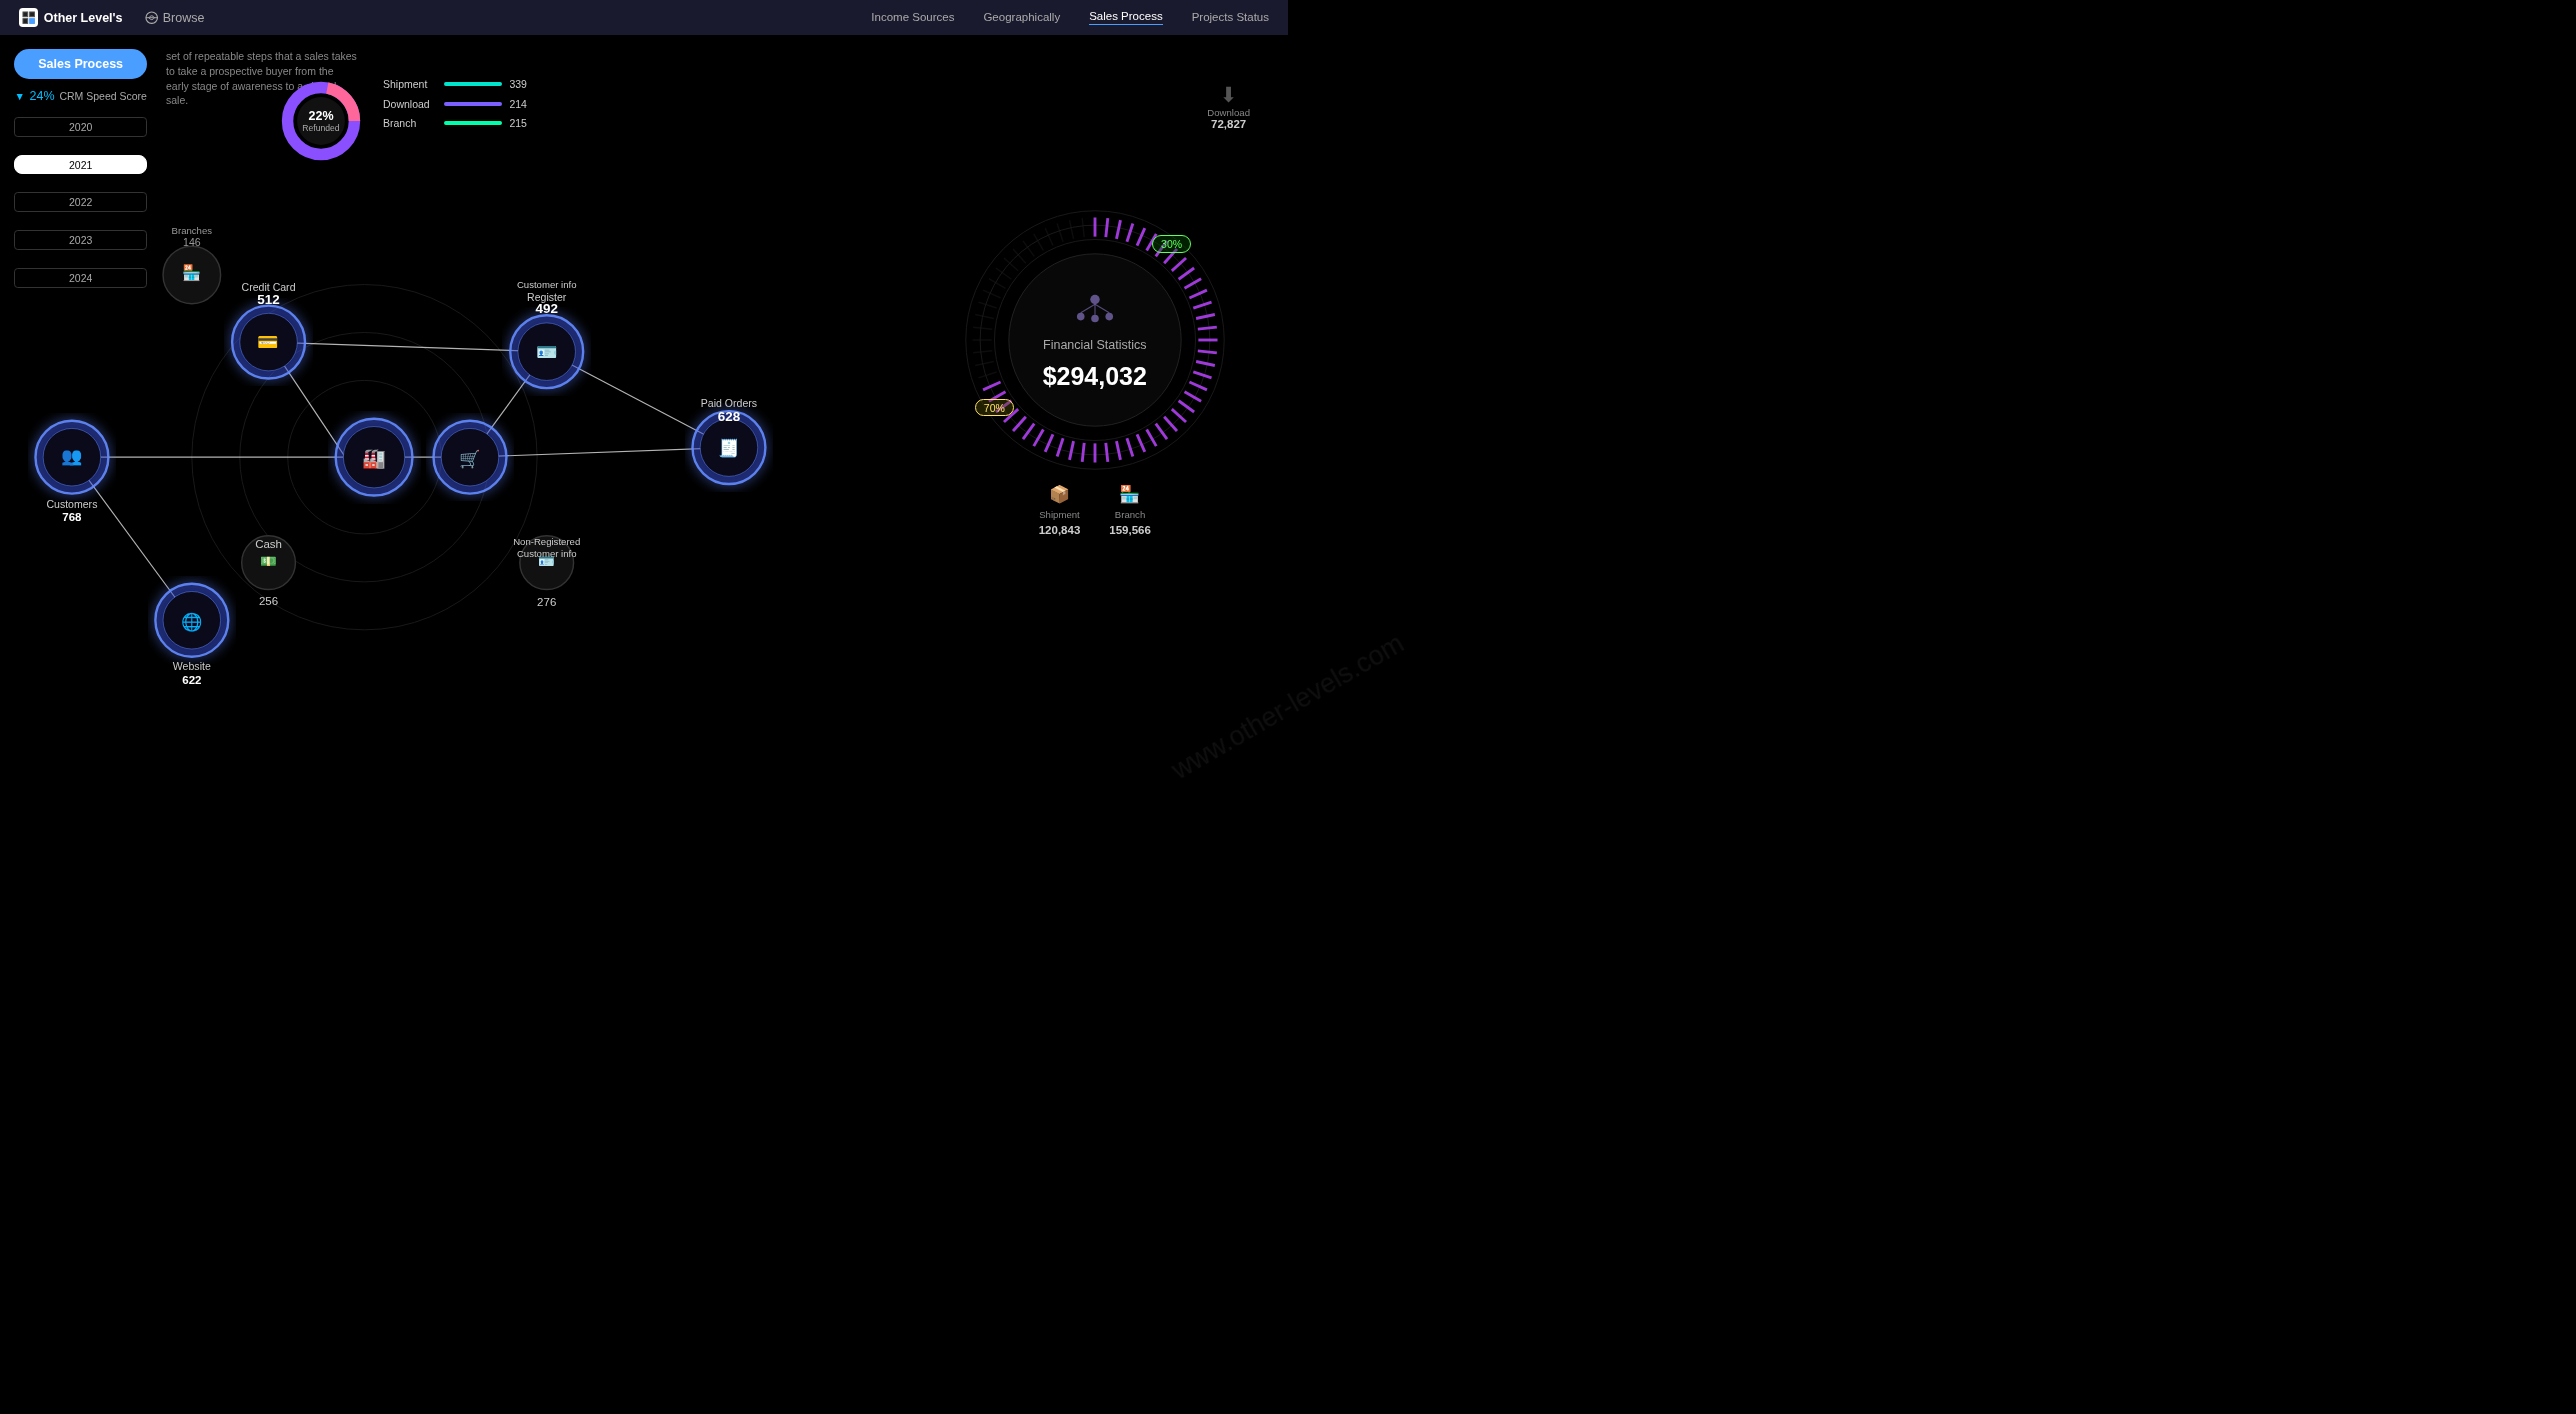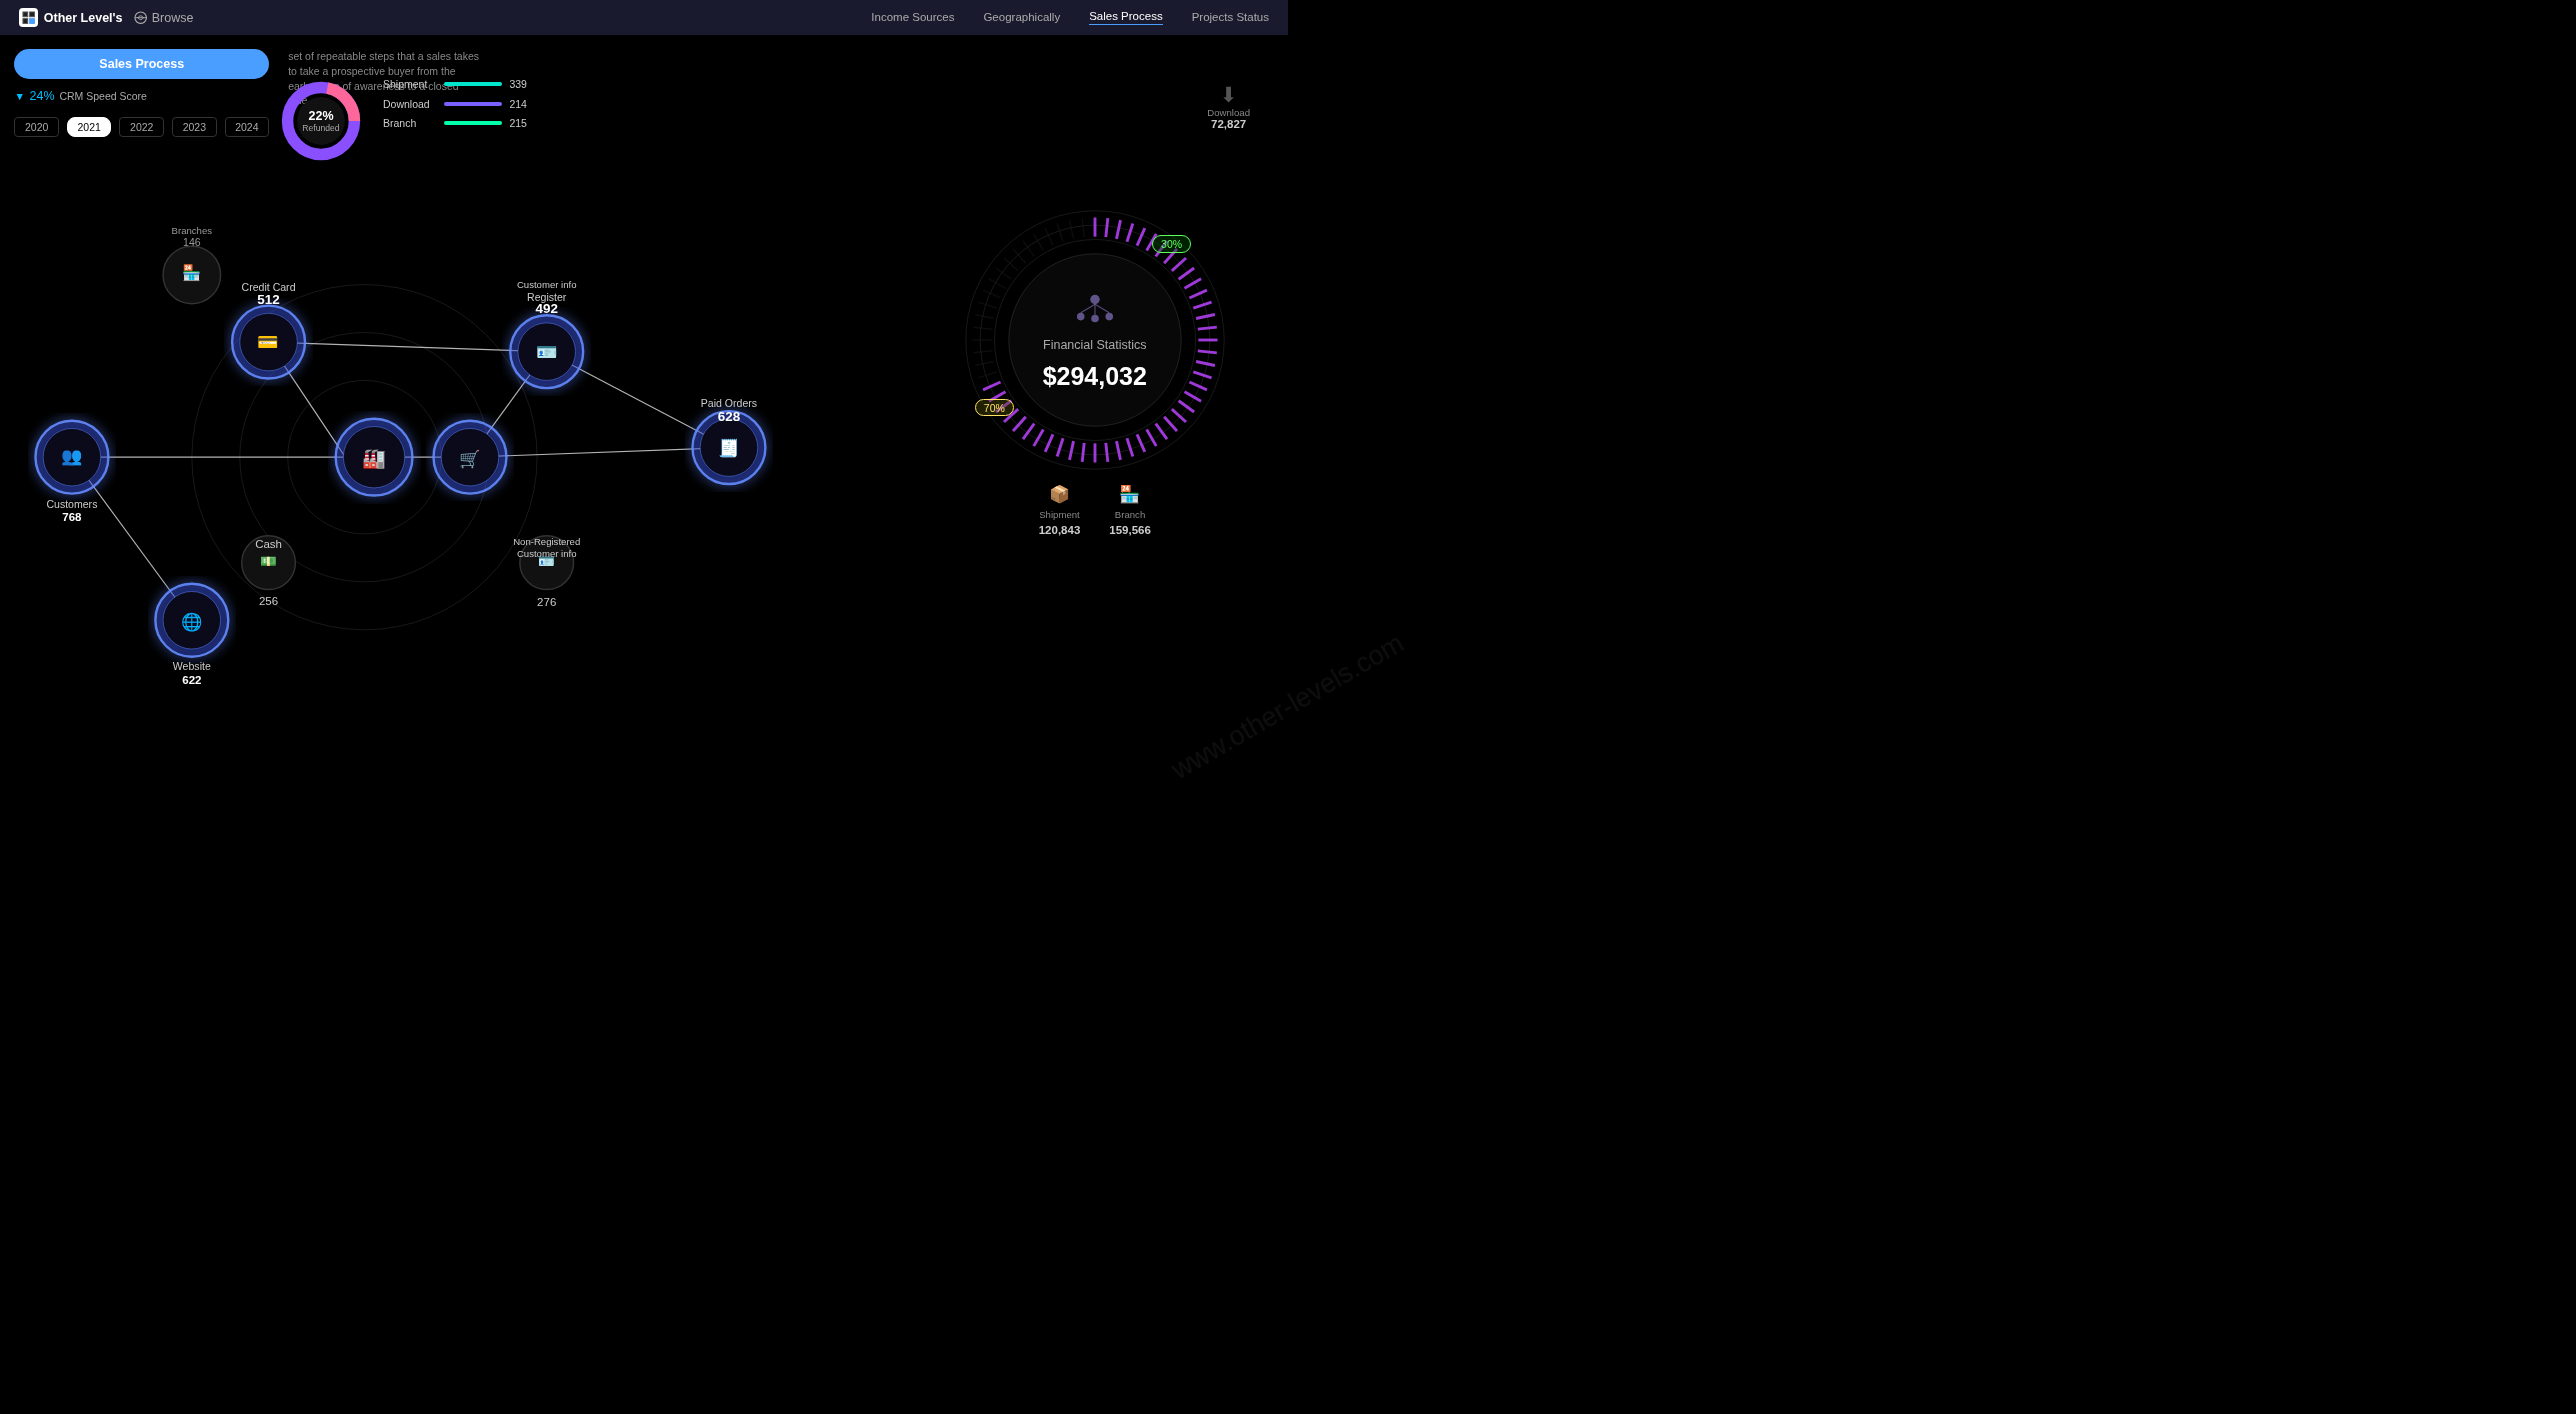--- a/index.html
+++ b/index.html
@@ -20,21 +20,21 @@
       display: flex;
       align-items: center;
       justify-content: space-between;
       padding: 0 19px;
       position: relative;
       z-index: 10;
     }
     .topnav-left {
       display: flex;
       align-items: center;
-      gap: 11px;
+      gap: 22px;
     }
     .logo {
       display: flex;
       align-items: center;
       gap: 5.8px;
       font-size: 12.5px;
       font-weight: 600;
     }
     .logo-icon {
       width: 19px; height: 19px;
@@ -105,21 +105,21 @@
       color: #aaa;
       margin-top: 4.8px;
     }
     .crm-score .pct {
       color: #00bfff;
       font-size: 12.5px;
       font-weight: 400;
     }
     .crm-score .arrow { color: #00bfff; }
     .year-tabs {
-      display: flex; gap: 8px; margin-top: 7.7px;
+      display: flex; gap: 18px; margin-top: 7.7px; flex-direction: column;
     }
     .year-tab {
       padding: 2.9px 9.6px;
       border: 1px solid #333;
       border-radius: 3.8px;
       font-size: 10.5px;
       color: #aaa;
       cursor: pointer;
       background: transparent;
     }

